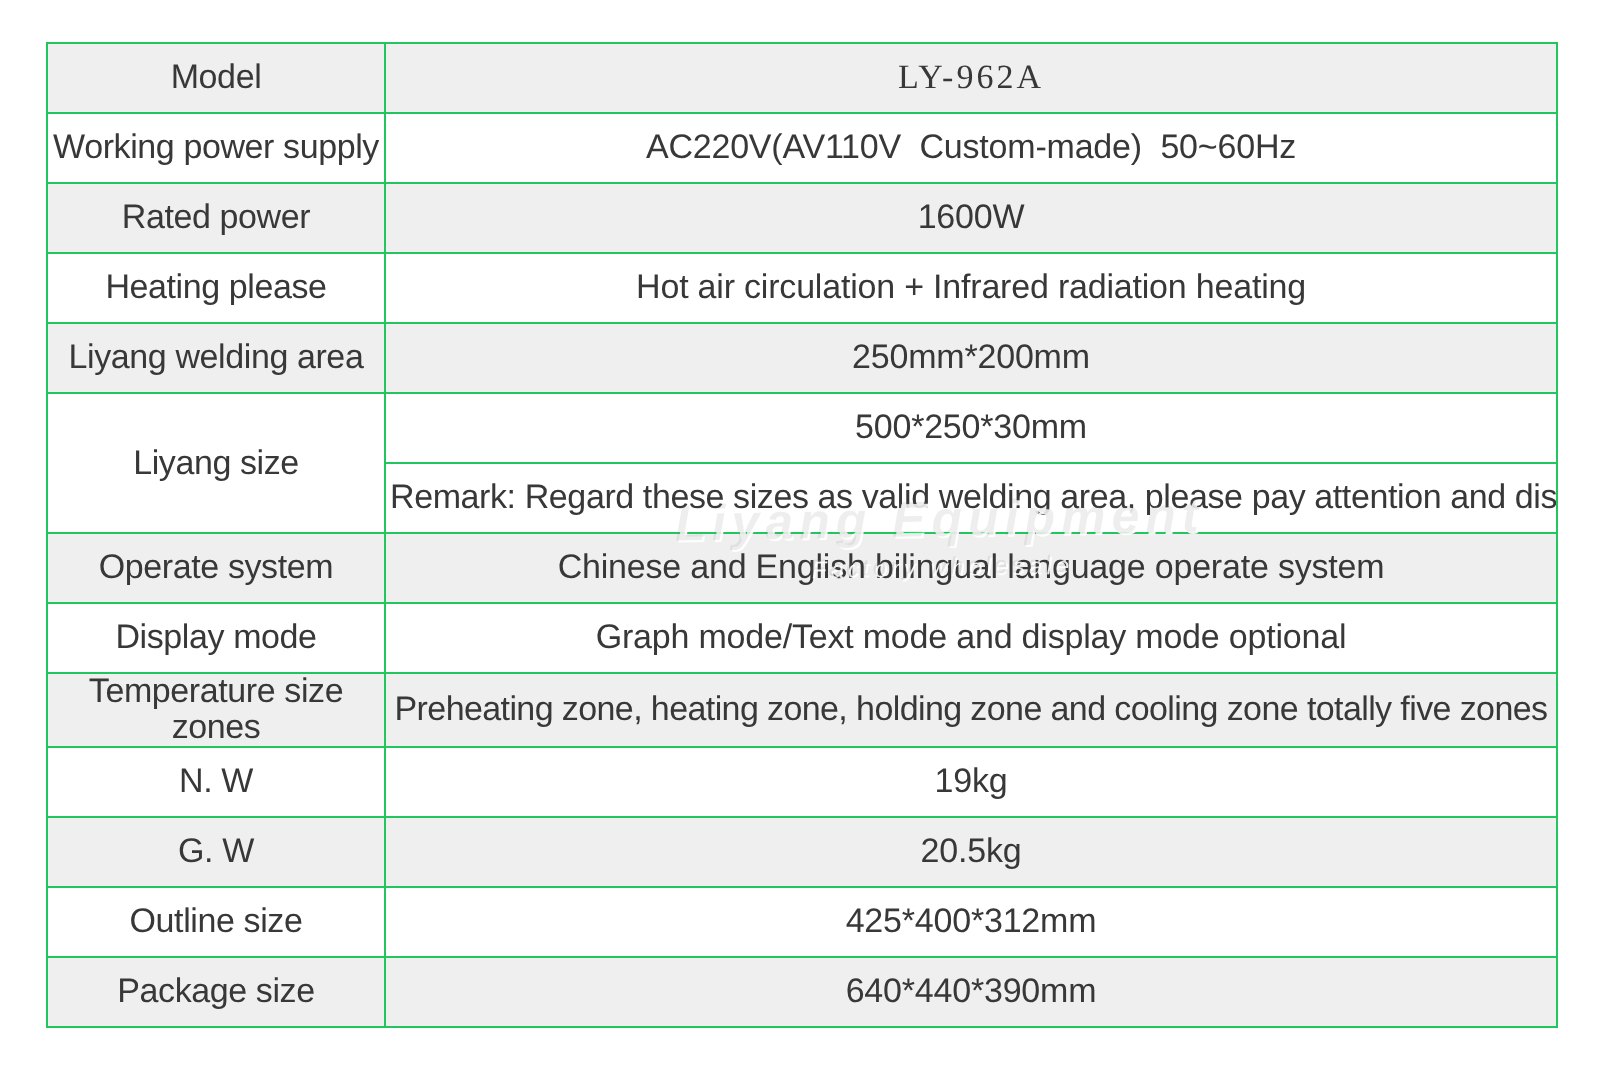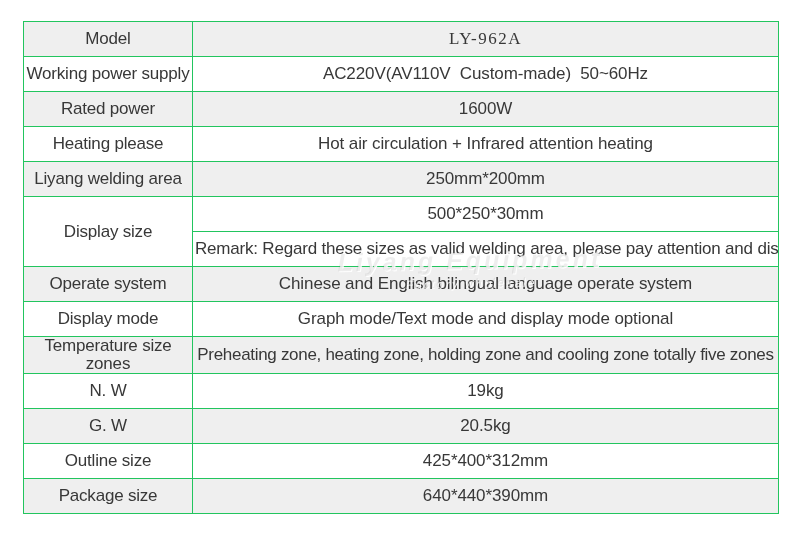--- a/index.html
+++ b/index.html
@@ -100,28 +100,28 @@
       <tr>
         <td class="label">Working power supply</td>
         <td class="val">AC220V(AV110V  Custom-made)  50~60Hz</td>
       </tr>
       <tr class="g">
         <td class="label">Rated power</td>
         <td class="val">1600W</td>
       </tr>
       <tr>
         <td class="label">Heating please</td>
-        <td class="val blue">Hot air circulation + Infrared attention heating</td>
+        <td class="val blue">Hot air circulation + Infrared radiation heating</td>
       </tr>
       <tr class="g">
         <td class="label">Liyang welding area</td>
         <td class="val">250mm*200mm</td>
       </tr>
       <tr>
-        <td class="label" rowspan="2">Display size</td>
+        <td class="label" rowspan="2">Liyang size</td>
         <td class="val">500*250*30mm</td>
       </tr>
       <tr>
         <td class="val remark">Remark: Regard these sizes as valid welding area, please pay attention and distinguish</td>
       </tr>
       <tr class="g">
         <td class="label">Operate system</td>
         <td class="val">Chinese and English bilingual language operate system</td>
       </tr>
       <tr>

